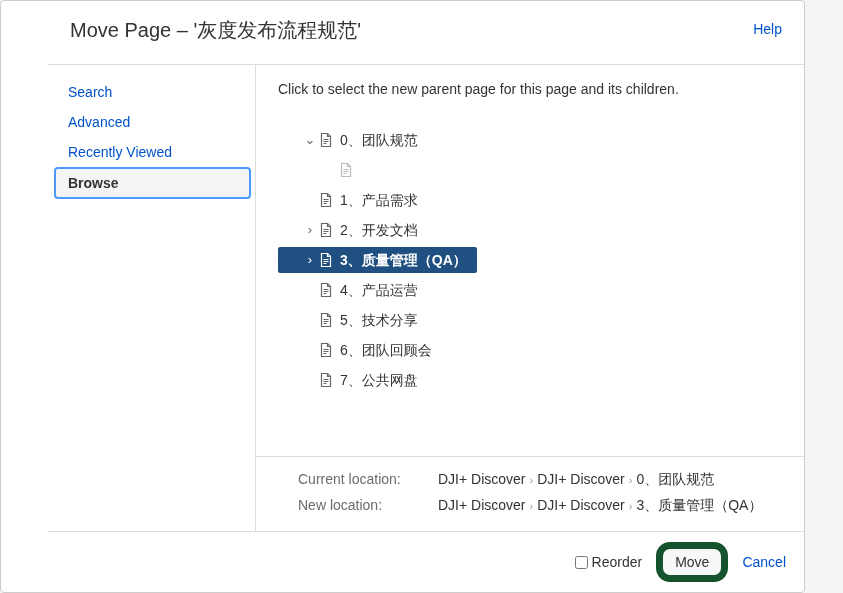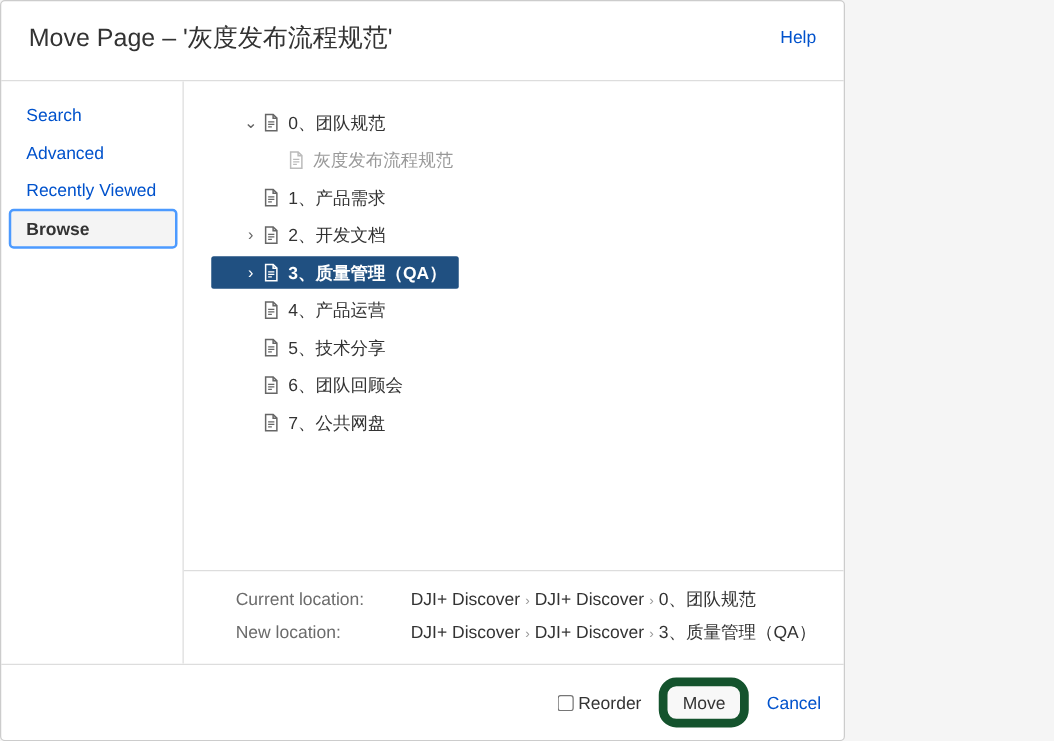--- a/index.html
+++ b/index.html
@@ -6,27 +6,28 @@
   body {
     font-family: -apple-system, BlinkMacSystemFont, "Segoe UI", Arial, sans-serif;
     font-size: 14px;
     color: #333;
     background: #f5f5f5;
     width: 843px;
     height: 593px;
     overflow: hidden;
   }
   .dialog {
-    width: 676px;
+    width: 805px;
     height: 593px;
     background: #fff;
     border: 1px solid #ccc;
     border-radius: 4px;
     display: flex;
     flex-direction: column;
+    padding-left: 47px;
   }
   .dialog-header {
     padding: 16px 22px 20px 22px;
     border-bottom: 1px solid #ddd;
     display: flex;
     justify-content: space-between;
     align-items: flex-start;
   }
   .dialog-title {
     font-size: 20px;
@@ -195,20 +196,21 @@
   <div class="dialog-body">
 
     <div class="sidebar">
       <div class="sidebar-item">Search</div>
       <div class="sidebar-item">Advanced</div>
       <div class="sidebar-item">Recently Viewed</div>
       <div class="sidebar-item active">Browse</div>
     </div>
 
     <div class="main">
+      <div class="instruction">Click to select the new parent page for this page and its children.</div>
 
       <div class="tree-wrap">
         <div class="tree" id="tree"><div class="tree-node cutoff indent-1"></div><div class="tree-node indent-1">
               <span class="toggle">⌄</span>
               <span class="page-icon">
                 <svg viewBox="0 0 16 16" fill="none">
                   <path d="M3.5 1.5 h6 l3 3 v10 h-9 z" stroke="#666" stroke-width="1.2" fill="none"></path>
                   <path d="M9.5 1.5 v3 h3" stroke="#666" stroke-width="1.2" fill="none"></path>
                   <path d="M5.5 7.5 h5 M5.5 9.5 h5 M5.5 11.5 h3" stroke="#666" stroke-width="1"></path>
                 </svg>
@@ -216,21 +218,20 @@
               <span class="node-label">0、团队规范</span>
             </div><div class="tree-node indent-2 disabled">
               <span class="toggle empty">·</span>
               <span class="page-icon">
                 <svg viewBox="0 0 16 16" fill="none">
                   <path d="M3.5 1.5 h6 l3 3 v10 h-9 z" stroke="#bbb" stroke-width="1.2" fill="none"></path>
                   <path d="M9.5 1.5 v3 h3" stroke="#bbb" stroke-width="1.2" fill="none"></path>
                   <path d="M5.5 7.5 h5 M5.5 9.5 h5 M5.5 11.5 h3" stroke="#bbb" stroke-width="1"></path>
                 </svg>
               </span>
-              <span class="node-label">灰度发布流程规范</span>
             </div><div class="tree-node indent-1">
               <span class="toggle empty">·</span>
               <span class="page-icon">
                 <svg viewBox="0 0 16 16" fill="none">
                   <path d="M3.5 1.5 h6 l3 3 v10 h-9 z" stroke="#666" stroke-width="1.2" fill="none"></path>
                   <path d="M9.5 1.5 v3 h3" stroke="#666" stroke-width="1.2" fill="none"></path>
                   <path d="M5.5 7.5 h5 M5.5 9.5 h5 M5.5 11.5 h3" stroke="#666" stroke-width="1"></path>
                 </svg>
               </span>
               <span class="node-label">1、产品需求</span>

